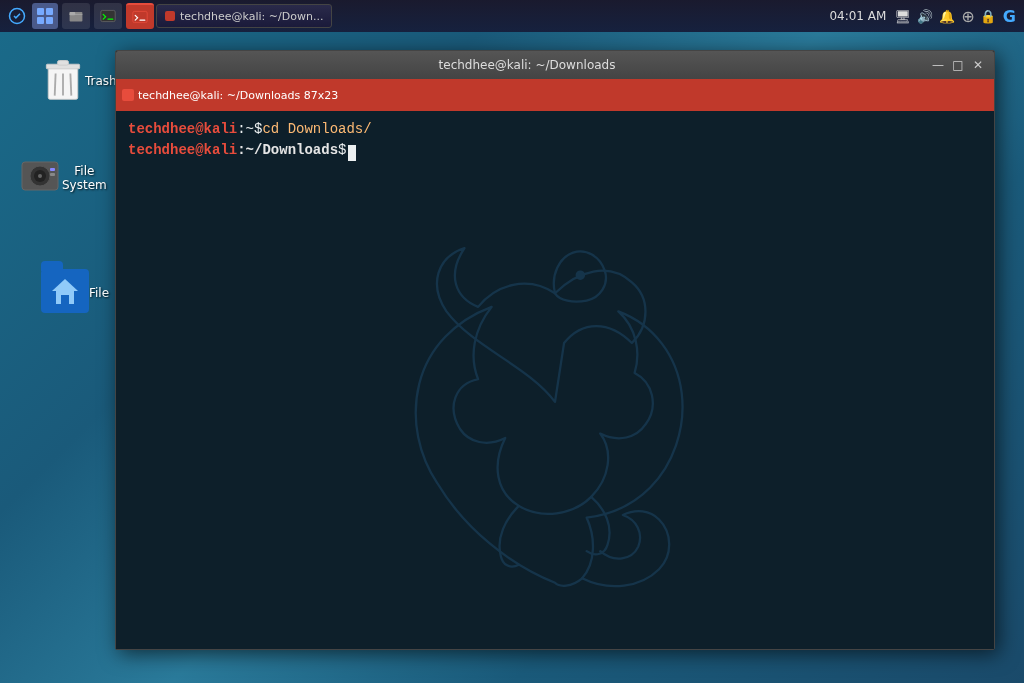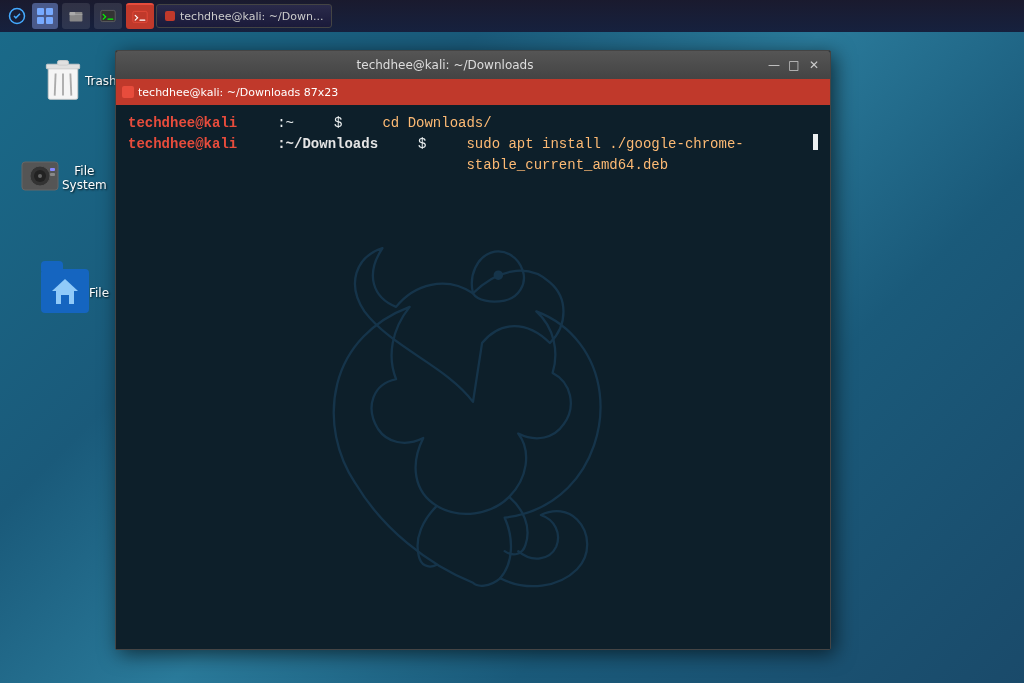--- a/index.html
+++ b/index.html
@@ -179,21 +179,21 @@
       height: 10px;
       background: #1565c0;
       border-radius: 4px 4px 0 0;
     }
 
     
     .terminal-window {
       position: absolute;
       top: 50px;
       left: 115px;
-      width: 716px;
+      width: 880px;
       height: 600px;
       background: #0d1f2a;
       border: 1px solid #444;
       border-radius: 2px;
       display: flex;
       flex-direction: column;
       box-shadow: 4px 4px 20px rgba(0,0,0,0.6);
     }
 
     .terminal-titlebar {
@@ -229,21 +229,21 @@
       color: #ccc;
       font-size: 12px;
     }
 
     
     .terminal-tabbar {
       height: 26px;
       background: #c0392b;
       display: flex;
       align-items: center;
-      padding: 10px 6px;
+      padding: 16px 6px;
       flex-shrink: 0;
     }
 
     .terminal-tab {
       display: flex;
       align-items: center;
       gap: 4px;
     }
 
     .terminal-tab-icon {
@@ -275,24 +275,23 @@
       bottom: 30px;
       left: 50%;
       transform: translateX(-50%);
       width: 480px;
       height: 380px;
       opacity: 0.15;
     }
 
     .prompt-line {
       display: flex;
-      align-items: flex-start;
+      align-items: flex-end;
       position: relative;
       z-index: 2;
-      gap: 40px;
     }
 
     .prompt-user {
       color: #e74c3c;
       font-weight: bold;
     }
 
     .prompt-path {
       color: #e5e5e5;
       font-weight: bold;
@@ -356,20 +355,37 @@
         <path d="M10 14h6" stroke="#fff" stroke-width="1.5" stroke-linecap="round"></path>
       </svg>
     </div>
 
     <div class="taskbar-window-btn">
       <div class="red-dot"></div>
       <span>techdhee@kali: ~/Down...</span>
     </div>
   </div>
 
+  <div class="taskbar-right">
+    <div class="taskbar-time">04:01 AM</div>
+    <div class="taskbar-sys-icons">
+
+      <span style="font-size:13px;">🖥</span>
+
+      <span style="font-size:13px;">🔊</span>
+
+      <span style="font-size:13px;">🔔</span>
+
+      <span style="font-size:16px; color:#aaa;">⊕</span>
+
+      <span style="font-size:13px;">🔒</span>
+
+      <span style="font-size:16px; color:#4af; font-weight:bold;">G</span>
+    </div>
+  </div>
 </div>
 
 <div class="desktop-icon" style="top: 51px; left: 37px;">
   <div class="desktop-icon-img">
     <svg class="trash-icon-svg" viewBox="0 0 44 52">
 
       <rect x="6" y="14" width="32" height="34" rx="2" fill="#f5f5f5" stroke="#ccc" stroke-width="1"></rect>
 
       <line x1="14" y1="20" x2="13" y2="44" stroke="#aaa" stroke-width="2"></line>
       <line x1="22" y1="20" x2="22" y2="44" stroke="#aaa" stroke-width="2"></line>
@@ -459,17 +475,16 @@
     <div class="prompt-line">
       <span class="prompt-user">techdhee@kali</span>
         <span class="prompt-dollar">:~</span>
         <span class="prompt-dollar">$ </span>
         <span class="prompt-cmd">cd Downloads/</span>
     </div>
     <div class="prompt-line">
       <span class="prompt-user">techdhee@kali</span>
         <span class="prompt-path">:~/Downloads</span>
         <span class="prompt-dollar">$ </span>
-        <span class="prompt-cmd">sudo apt install ./google-chrome-stable_current_amd64.deb</span>
         <span class="cursor"></span>
     </div>
   </div>
 </div>
 
 </body></html>

